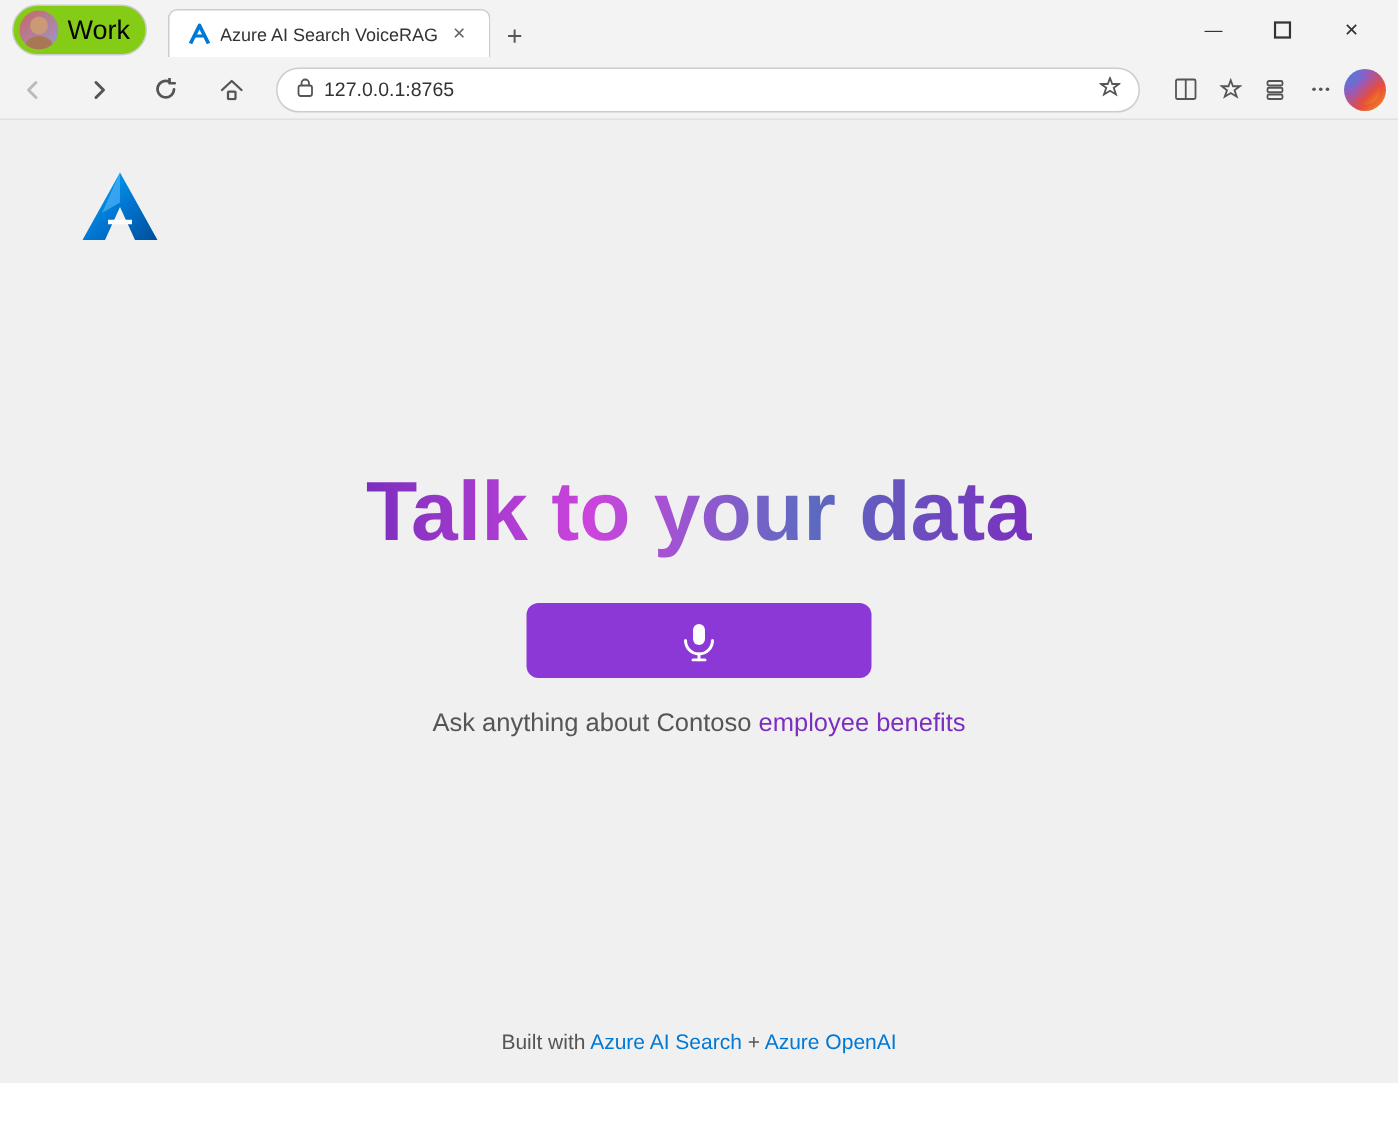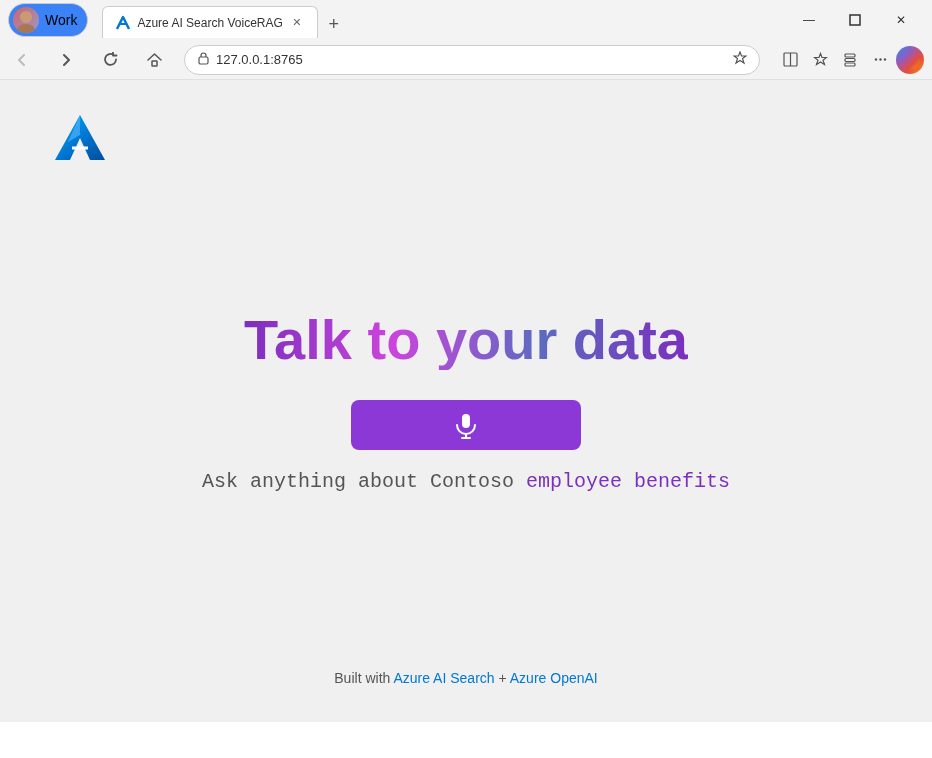--- a/index.html
+++ b/index.html
@@ -9,22 +9,22 @@
     .title-bar {
       display: flex;
       align-items: center;
       height: 40px;
       background: #f3f3f3;
       padding: 0 8px;
       gap: 6px;
     }
     .profile-btn {
       display: flex; align-items: center; gap: 6px;
-      background: #3b82f6; border: 1px solid #ccc; border-radius: 20px;
-      padding: 3px 10px 3px 4px; cursor: pointer; font-size: 14px;
+      background: #84cc16; border: 1px solid #ccc; border-radius: 20px;
+      padding: 3px 10px 3px 4px; cursor: pointer; font-size: 18px;
     }
     .profile-avatar {
       width: 26px; height: 26px; border-radius: 50%; background: linear-gradient(135deg, #c66, #99c);
       overflow: hidden; display: flex; align-items: center; justify-content: center;
     }
     .profile-avatar svg { width: 26px; height: 26px; }
     .tab-bar {
       display: flex; align-items: flex-end;
       height: 36px;
       background: #f3f3f3;
@@ -113,29 +113,28 @@
     }
     .mic-button {
       width: 230px; height: 50px;
       background: #8B38D6;
       border: none; border-radius: 8px;
       display: flex; align-items: center; justify-content: center;
       cursor: pointer;
       margin-bottom: 20px;
     }
     .subtitle {
-      font-size: 20px;
+      font-size: 17px;
       color: #555;
       text-align: center;
-      font-family: Liberation Mono, monospace;
     }
     .subtitle .highlight { color: #7B2FBE; }
     .footer {
       position: absolute;
-      bottom: 36px;
+      bottom: 20px;
       font-size: 14px;
       color: #555;
       text-align: left;
     }
     .footer a, .footer .link { color: #0078d4; text-decoration: none; }
   </style>
 </head>
 <body>
 
 <div>

